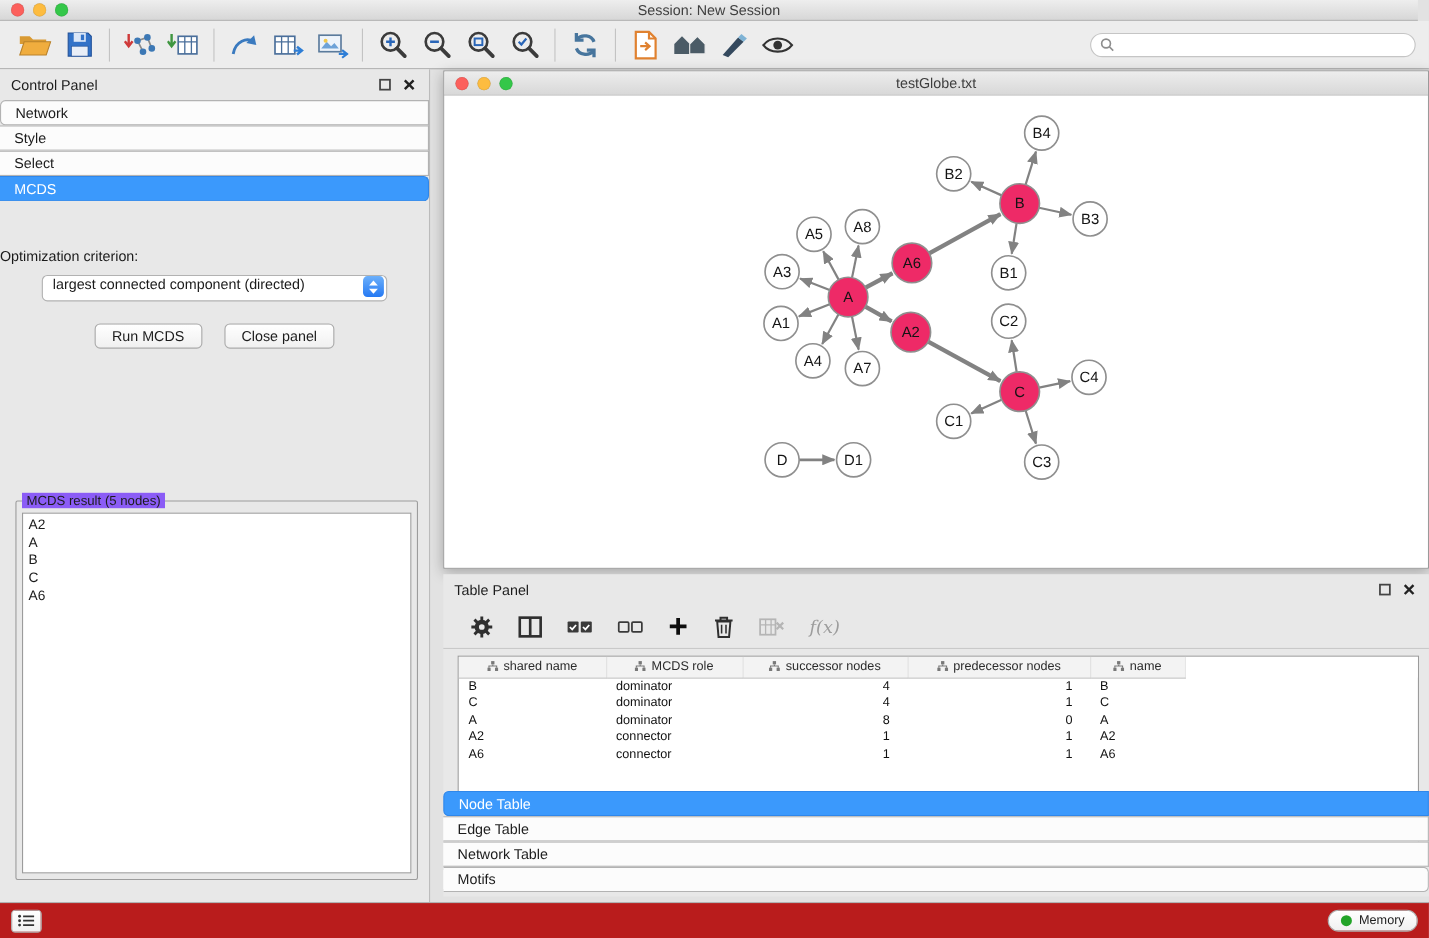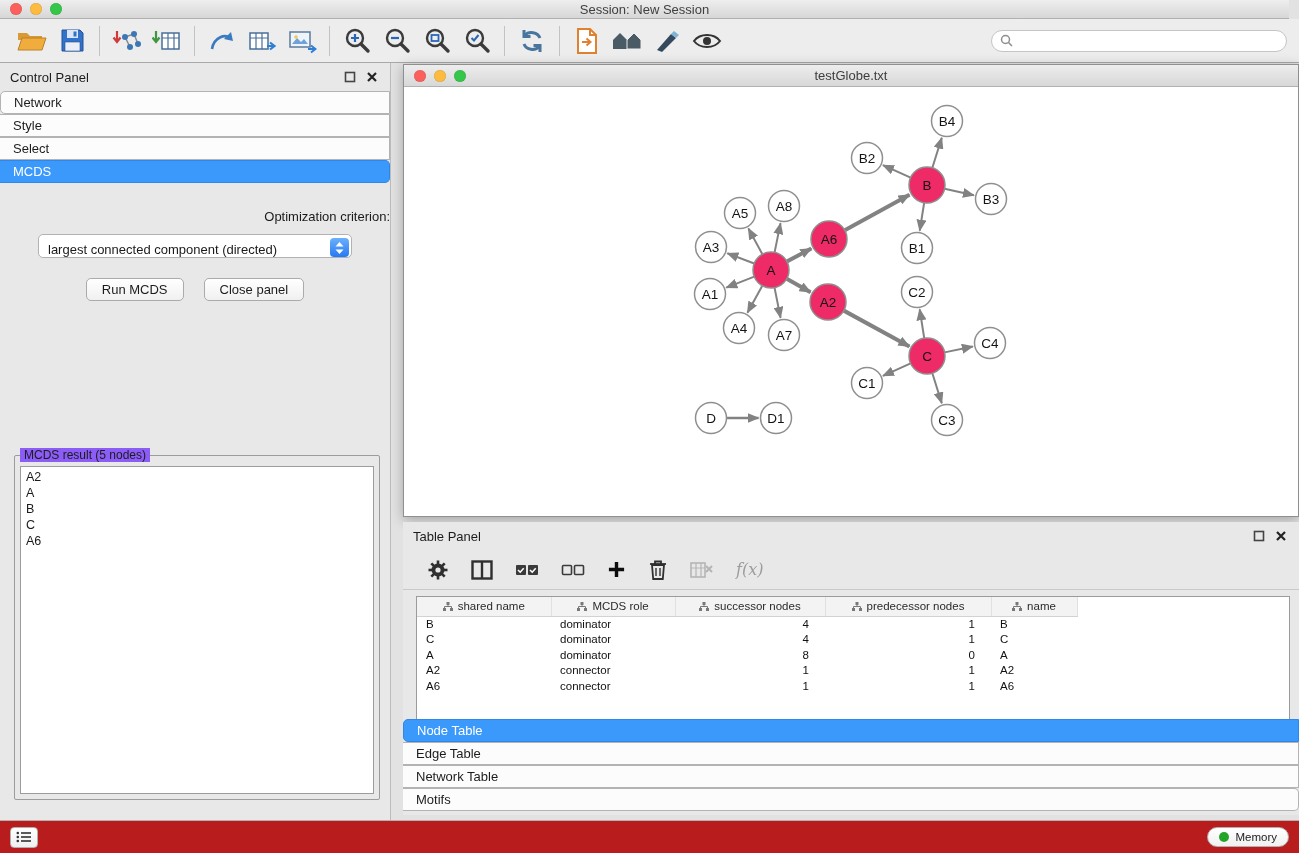--- a/index.html
+++ b/index.html
@@ -54,25 +54,25 @@
   .panel-header .spacer { flex:1; }
   .ph-icon { display:flex; align-items:center; justify-content:center; width:16px; height:16px; margin-left:6px; background:none; border:none; }
   .seg-tabs { display:flex; justify-content:center;flex-direction:column; }
   .seg-tab {
     font-size:13px; padding:3px 13px; background:#fcfcfc;
     border:1px solid #b3b3b3; border-left:none; color:#1c1c1c; cursor:default;
   }
   .seg-tab:first-child { border-left:1px solid #b3b3b3; border-radius:5px 0 0 5px; }
   .seg-tab:last-child { border-radius:0 5px 5px 0; }
   .seg-tab.active { background:#3b99fc; border-color:#2f87ea; color:#fff; }
-  .opt-label { text-align:right; margin-top:26px; font-size:13px; }
+  .opt-label { text-align:left; margin-top:42px; font-size:13px; }
   .combo {
     margin:10px auto 0; width:314px; height:24px;
     background:#fff; border:1px solid #b2b2b2; border-radius:5px;
-    display:flex; align-items:flex-end;
+    display:flex; align-items:flex-start;
   }
   .combo-text { flex:1; font-size:13px; padding-left:9px; white-space:nowrap; overflow:hidden; }
   .combo-btn {
     width:19px; height:19px; margin-right:2px; border-radius:4px;
     background:linear-gradient(#6cb0fb,#2579f3);
     display:flex; align-items:center; justify-content:center;
   }
   .btn-row { display:flex; justify-content:center; gap:20px; margin-top:20px; }
   .mac-btn {
     font-size:13px; padding:3px 15px; color:#1c1c1c;

